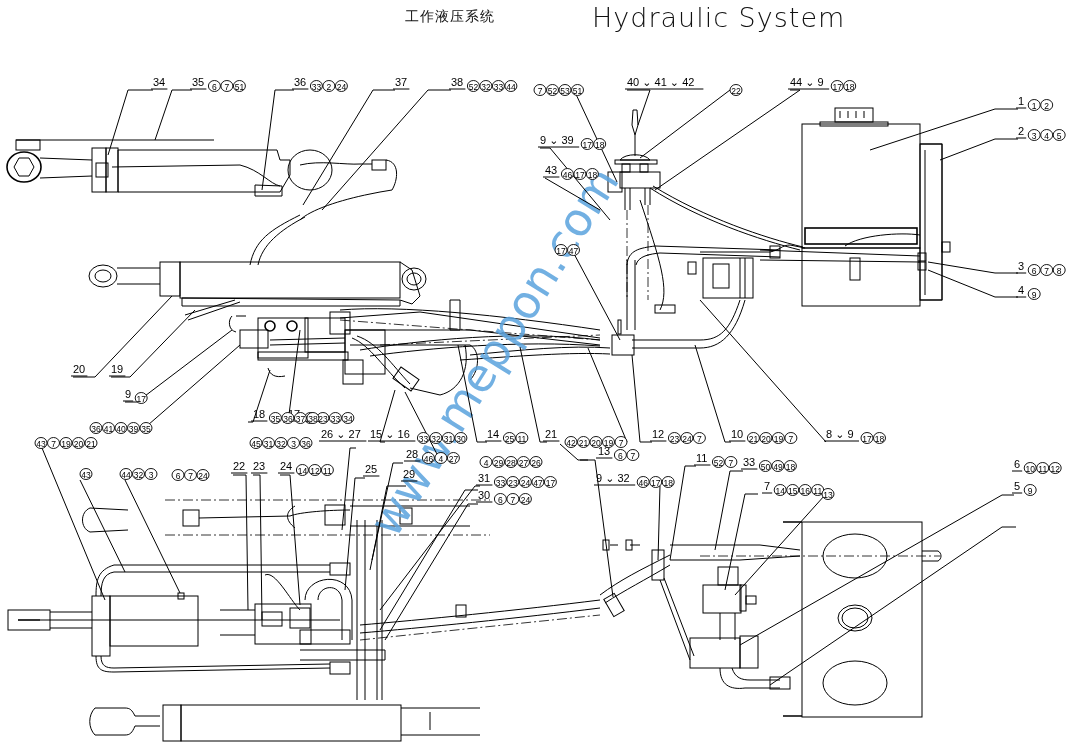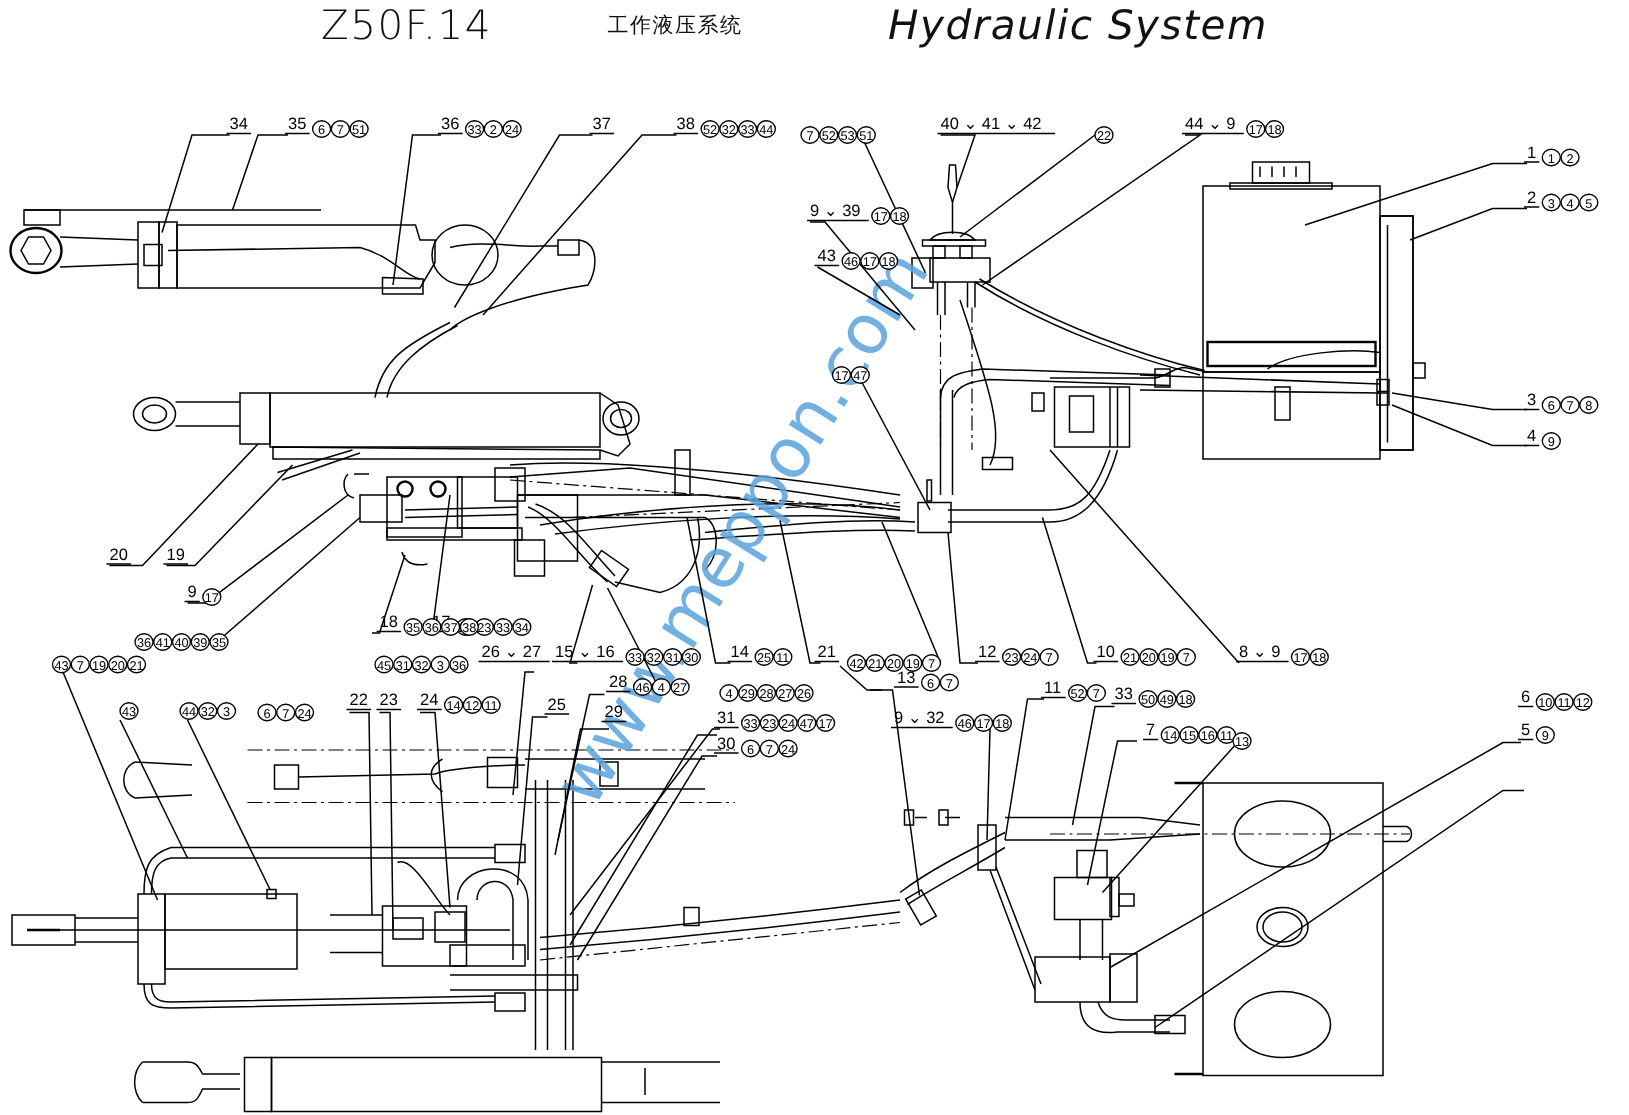--- a/index.html
+++ b/index.html
@@ -3,35 +3,34 @@
 <meta charset="utf-8">
 <style>
   html, body { margin: 0; padding: 0; background: #ffffff; }
   body { width: 1086px; height: 743px; position: relative; overflow: hidden;
          font-family: "Liberation Sans", sans-serif; color: #000; }
   #title-bar { position: absolute; left: 0; top: 0; width: 1086px; height: 40px; }
   #title-bar span { position: absolute; top: 2px; font-family: "DejaVu Sans", sans-serif;
          font-weight: 200; color: #111; letter-spacing: 1px; }
   #title-code { left: 214px; font-size: 27px; }
   #title-cn { left: 405px; font-size: 14px; top: 8px !important; }
-  #title-en { left: 592px; font-size: 27px; font-style: italic; }
+  #title-en { left: 592px; font-size: 27px; }
   svg#drawing { position: absolute; left: 0; top: 0; }
   .ln { stroke: #000; stroke-width: 1; fill: none; }
   .thick { stroke: #000; stroke-width: 1.6; fill: none; }
   .dash { stroke: #000; stroke-width: 0.8; fill: none; stroke-dasharray: 10 3 2 3; }
   .lbl { font-family: "Liberation Sans", sans-serif; font-size: 11px; fill: #000; }
   .ctext { font-family: "Liberation Sans", sans-serif; font-size: 8.5px; fill: #000; text-anchor: middle; dominant-baseline: central; }
   .circ { fill: #fff; stroke: #000; stroke-width: 0.9; }
   .wm { font-family: "DejaVu Sans", sans-serif; font-size: 46px; fill: #5aa3de; opacity: 0.85; }
 </style>
 </head>
 <body>
 
 <div id="title-bar">
-  <span id="title-code">Z50F.14</span>
   <span id="title-cn">工作液压系统</span>
   <span id="title-en">Hydraulic System</span>
 </div>
 
 <svg id="drawing" width="1086" height="743" viewBox="0 0 1086 743">
 
   <g>
     <ellipse class="thick" cx="24" cy="167" rx="17" ry="15"></ellipse>
     <polygon class="ln" points="14,167 19,158 29,158 34,167 29,176 19,176"></polygon>
     <path class="ln" d="M40,158 L92,160 M40,178 L92,176"></path>

